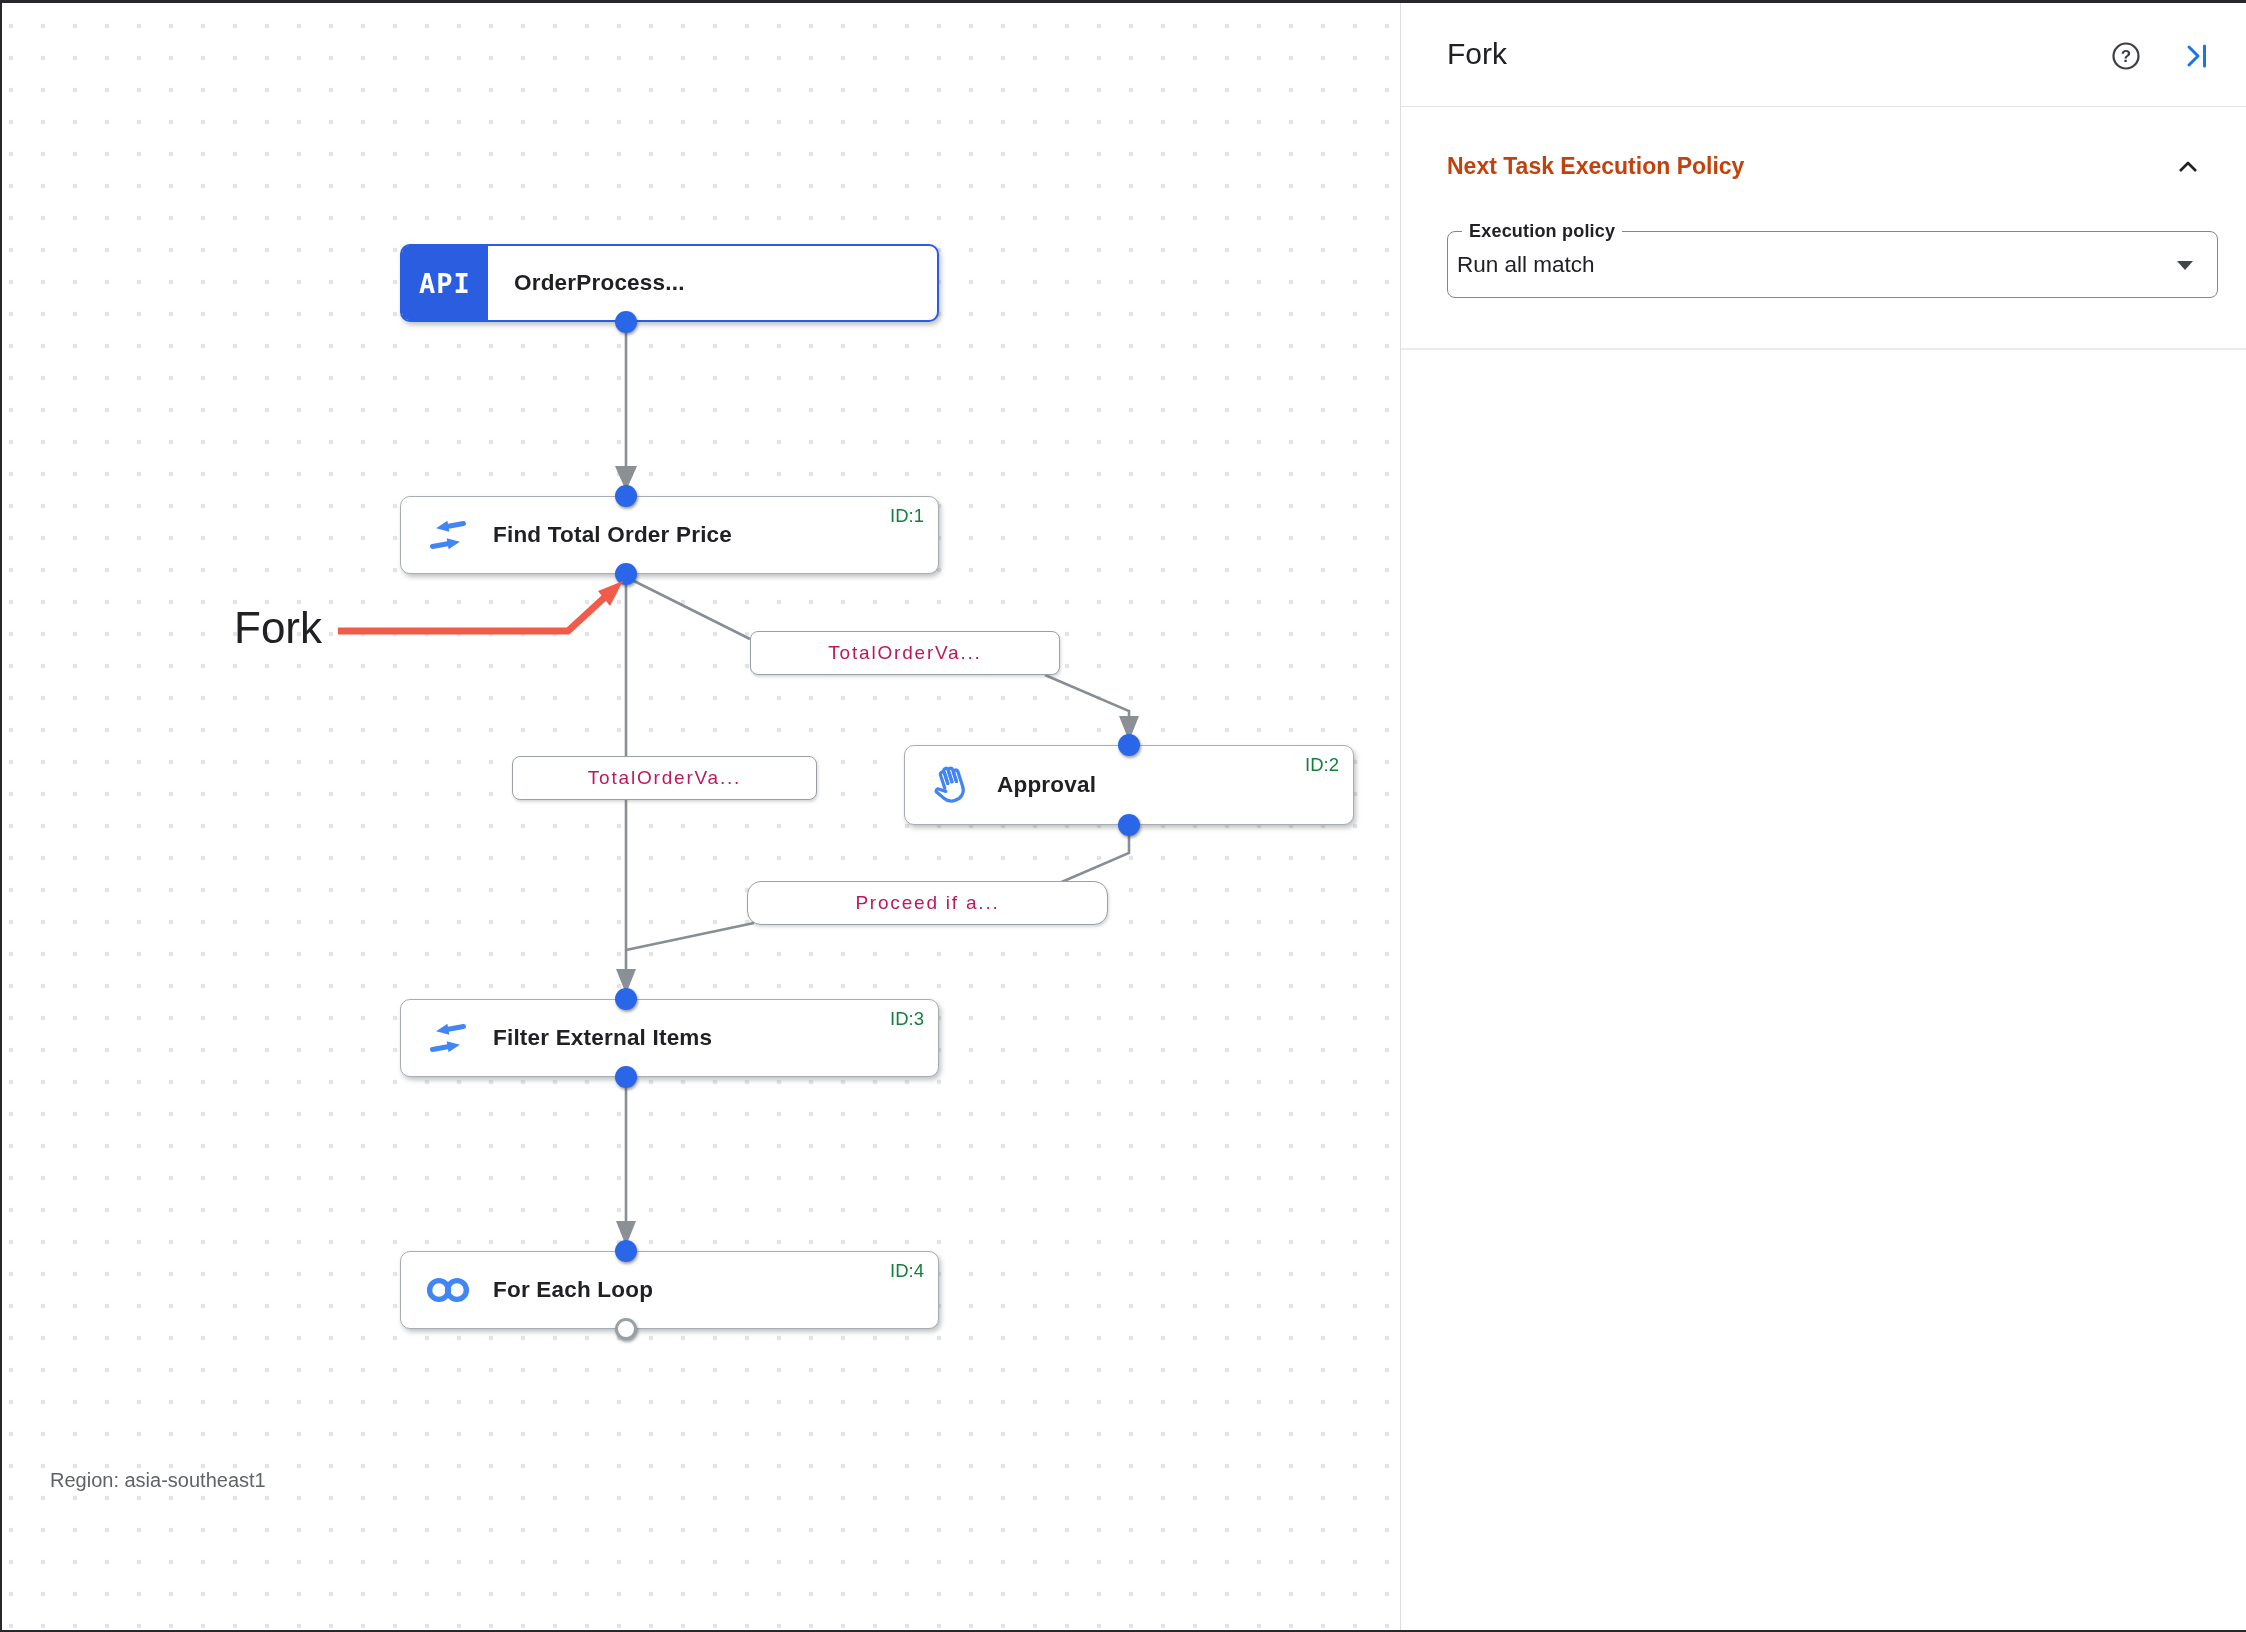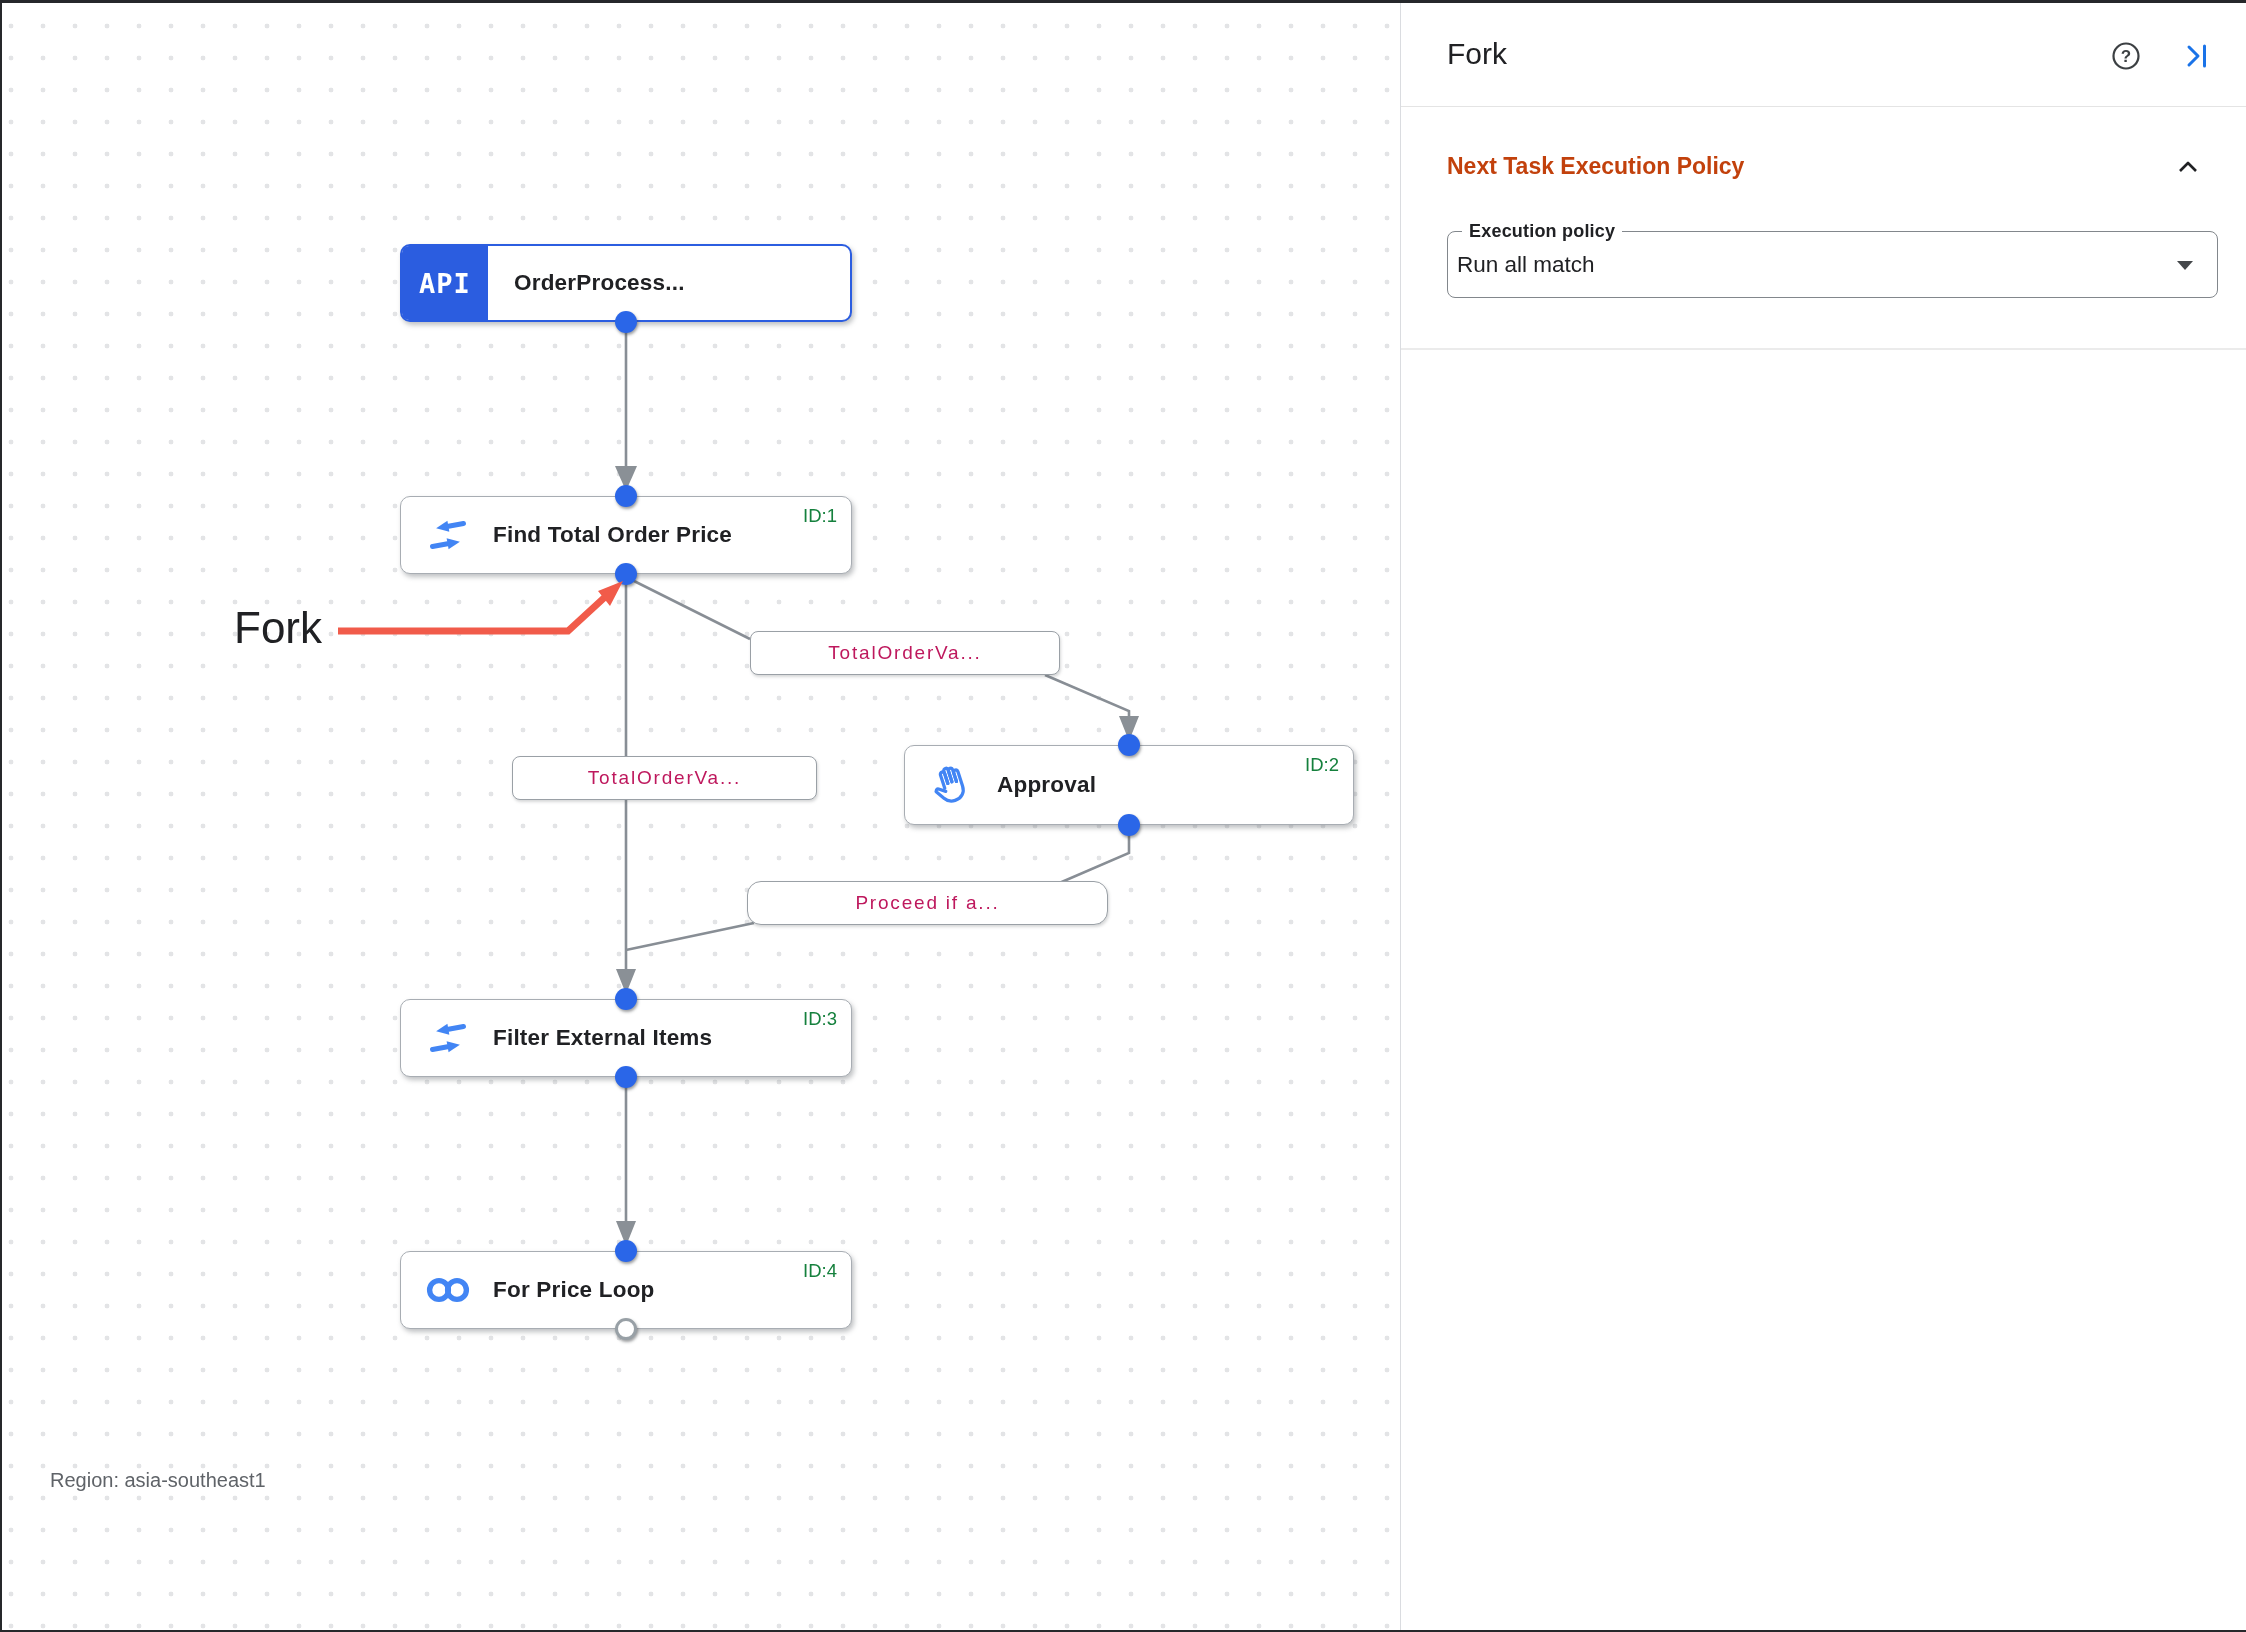--- a/index.html
+++ b/index.html
@@ -9,21 +9,21 @@
   
   .canvas{position:absolute;left:0;top:0;width:1398px;height:1627px;background:#fff;
           background-image:radial-gradient(circle,#e3e4e6 2.4px,transparent 2.6px);
           background-size:32px 32px;background-position:25px 7px;}
   .edges-svg,.annot-svg{position:absolute;left:0;top:0;pointer-events:none;}
   .edges-svg{z-index:1;}
   .annot-svg{z-index:6;}
 
   .node{position:absolute;z-index:3;display:flex;align-items:center;background:#fff;
         border:1.5px solid #a8adb3;border-radius:10px;box-shadow:2px 3px 5px rgba(95,99,104,.4);
-        width:452px;height:78px;box-sizing:border-box;}
+        width:539px;height:78px;box-sizing:border-box;}
   .node.trigger{border:2.5px solid #2b5de0;}
   .node-label{font-size:22.5px;font-weight:bold;color:#202124;letter-spacing:.2px;white-space:nowrap;}
   .node-id{position:absolute;top:8px;right:14px;font-size:18.5px;color:#15803d;}
   .api-badge{width:86px;align-self:stretch;background:#2b5de0;border-radius:7px 0 0 7px;
              display:flex;align-items:center;justify-content:center;margin-right:26px;}
   .api-badge span{color:#fff;font-family:"DejaVu Sans Mono","Liberation Mono",monospace;
                   font-weight:bold;font-size:27px;letter-spacing:1px;}
   .node-icon{width:46px;height:46px;margin:0 22px 0 24px;display:flex;align-items:center;justify-content:center;flex:none;}
 
   .dot{position:absolute;z-index:5;width:22px;height:22px;border-radius:50%;background:#2a66e8;
@@ -142,21 +142,21 @@
 
     <div class="node" style="left:398px;top:1248px;">
       <div class="node-icon">
         <svg viewBox="0 0 24 24" width="46" height="46">
           <g fill="none" stroke="#4285f4" stroke-width="2.8">
             <circle cx="7.3" cy="12" r="4.9"></circle>
             <circle cx="16.7" cy="12" r="4.9"></circle>
           </g>
         </svg>
       </div>
-      <div class="node-label">For Price Loop</div>
+      <div class="node-label">For Each Loop</div>
       <span class="node-id">ID:4</span>
     </div>
 
     <div class="edge-label" style="left:748px;top:628px;width:310px;">
       <span>TotalOrderVa...</span>
     </div>
     <div class="edge-label" style="left:510px;top:753px;width:305px;">
       <span>TotalOrderVa...</span>
     </div>
     <div class="edge-label" style="left:745px;top:878px;width:361px;border-radius:14px;">

